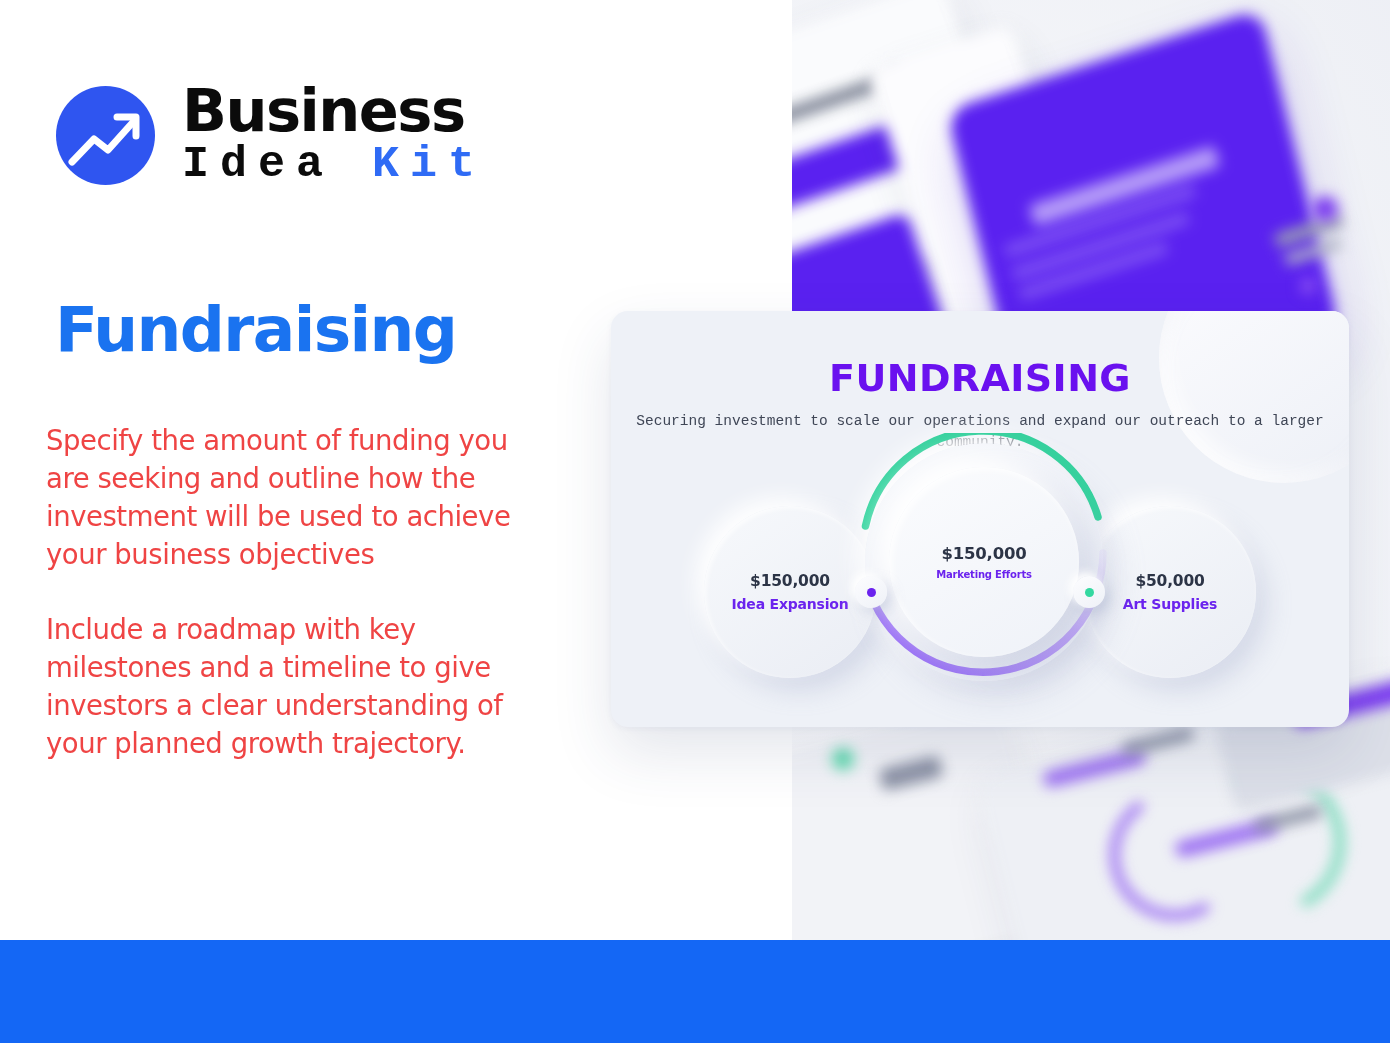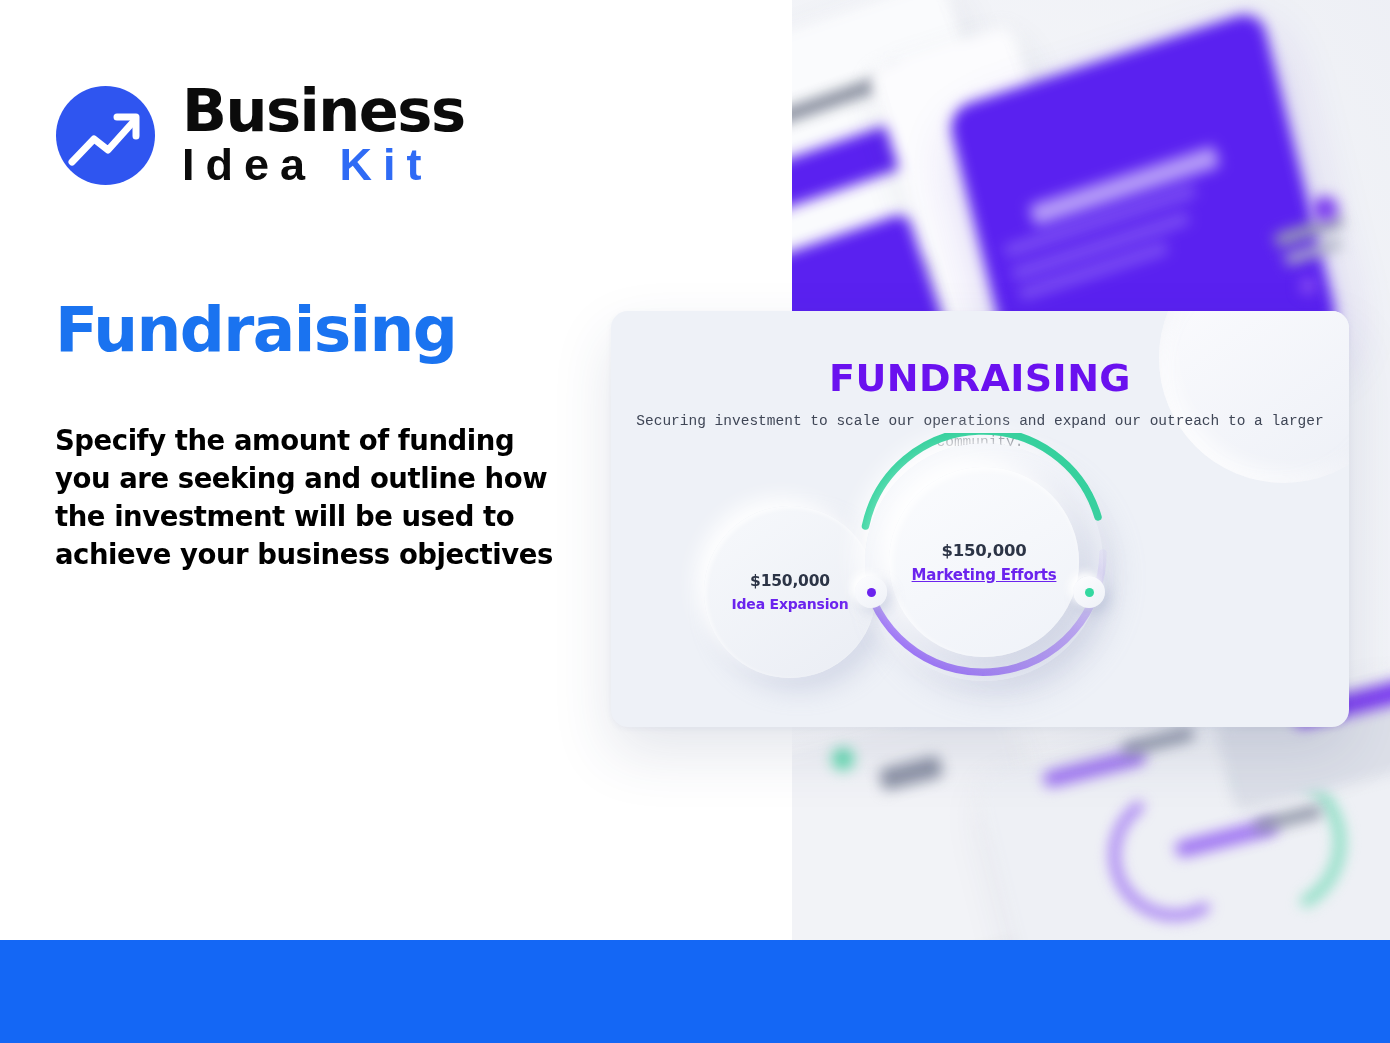--- a/index.html
+++ b/index.html
@@ -23,33 +23,33 @@
   .logo-text { margin-left:27px; }
   .logo-line1 {
     font-size:59px; font-weight:bold; color:#0b0b0b;
     letter-spacing:-1.5px; line-height:0.98;
     font-family:"DejaVu Sans", sans-serif;
     position:relative;
   }
   .logo-line2 {
     font-size:45px; font-weight:bold; color:#0b0b0b;
     letter-spacing:11px; line-height:1.06; margin-top:1px;
-    font-family:Liberation Sans, sans-serif;
+    font-family:Liberation Mono, monospace;
   }
   .logo-kit { color:#2f6bf5; }
 
   .page-title {
     position:absolute; left:55px; top:297px;
     font-size:63px; font-weight:bold; color:#1a73f0;
     letter-spacing:-1.6px; line-height:1.05;
     font-family:"DejaVu Sans", sans-serif;
   }
   .body-copy {
-    position:absolute; left:55px; width:510px;
-    font-size:27.5px; font-weight:bold; color:#000000;
+    position:absolute; left:46px; width:510px;
+    font-size:27.5px; font-weight:normal; color:#ef4444;
     line-height:1.38; letter-spacing:-0.45px;
     font-family:"DejaVu Sans", sans-serif;
   }
   .body-copy.p1 { top:422px; }
   .body-copy.p2 { top:611px; }
 
   
   .right-panel {
     position:absolute; left:792px; top:0; width:598px; height:940px;
     overflow:hidden; background:#f4f5f9;
@@ -208,21 +208,21 @@
   }
   .amount {
     font-size:15.5px; font-weight:bold; color:#2c3446;
     font-family:"DejaVu Sans", sans-serif; letter-spacing:-0.2px;
   }
   .c-mid .amount { font-size:16.5px; }
   .label {
     font-size:14px; font-weight:bold; color:#6b23ee; margin-top:6px;
     font-family:"DejaVu Sans", sans-serif; letter-spacing:-0.2px;
   }
-  .c-mid .label { font-size:15px;text-decoration:underline; }
+  .c-mid .label { font-size:10px; }
 
   
   .arc-svg { position:absolute; left:244px; top:-38px; width:258px; height:258px; z-index:3; }
 
   
   .node {
     position:absolute; width:32px; height:32px; border-radius:50%; z-index:6;
     background:linear-gradient(145deg,#fdfdff 0%,#eef1f7 100%);
     box-shadow:-4px -4px 9px rgba(255,255,255,1),
                 5px 6px 13px rgba(150,160,195,.35);
@@ -255,20 +255,21 @@
       <div class="logo-text">
         <div class="logo-line1">Business</div>
         <div class="logo-line2"><span>Idea </span><span class="logo-kit">Kit</span></div>
       </div>
     </div>
 
     <div class="page-title">Fundraising</div>
 
     <div class="body-copy p1">Specify the amount of funding you are seeking and outline how the investment will be used to achieve your business objectives</div>
 
+    <div class="body-copy p2">Include a roadmap with key milestones and a timeline to give investors a clear understanding of your planned growth trajectory.</div>
   </div>
 
   <div class="right-panel">
     <div class="bg-base"></div>
 
     <div class="bg-shape slide-a"></div>
     <div class="bg-shape ring-a"></div>
     <div class="bg-shape slide-a-t1"></div>
     <div class="bg-shape slide-a-bar"></div>
     <div class="bg-shape slide-c"></div>
@@ -328,20 +329,24 @@
       <div class="neu-circle c-side c-left">
         <div class="amount">$150,000</div>
         <div class="label">Idea Expansion</div>
       </div>
 
       <div class="neu-circle c-mid">
         <div class="amount">$150,000</div>
         <div class="label">Marketing Efforts</div>
       </div>
 
+      <div class="neu-circle c-side c-right">
+        <div class="amount">$50,000</div>
+        <div class="label">Art Supplies</div>
+      </div>
 
       <div class="node node-left">
         <i style="background:#6b23ee"></i>
       </div>
       <div class="node node-right">
         <i style="background:#34d8a0"></i>
       </div>
     </div>
   </div>
 

